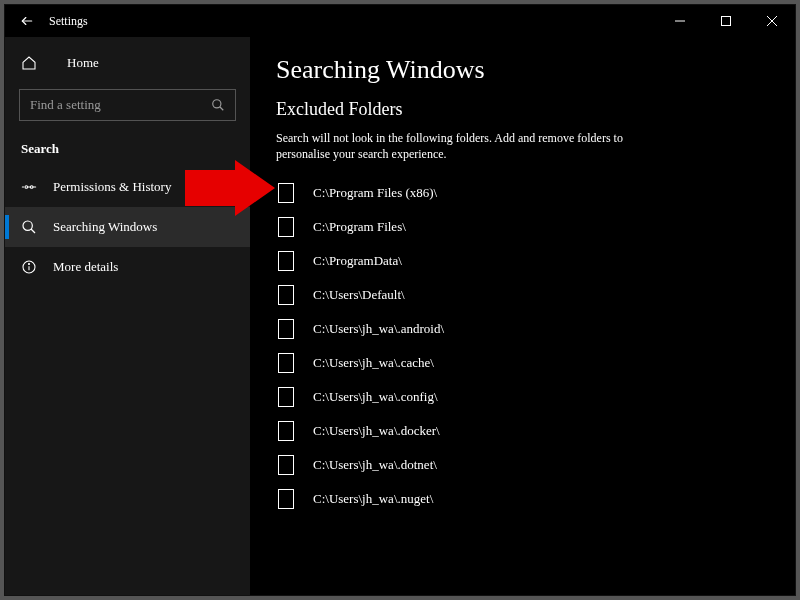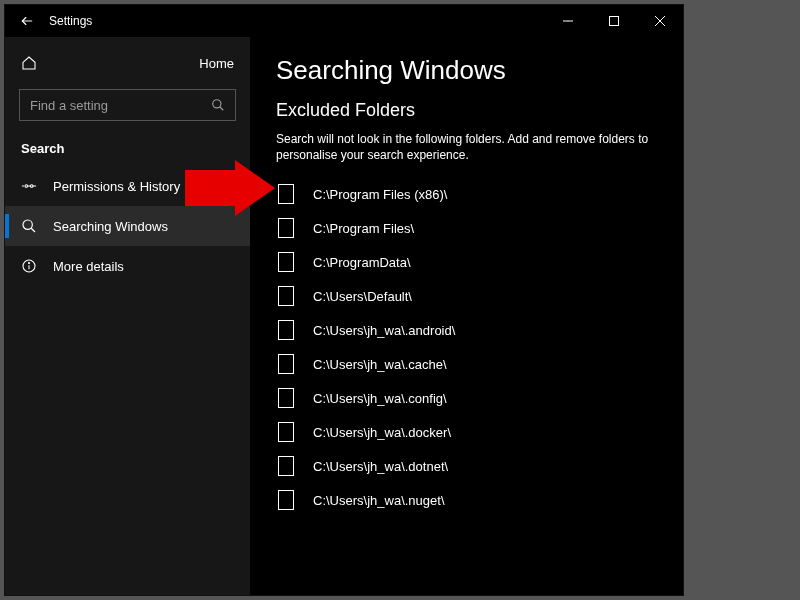--- a/index.html
+++ b/index.html
@@ -1,40 +1,41 @@
 <!DOCTYPE html>
 <html><head>
 <meta charset="utf-8">
 <style>
   * { box-sizing: border-box; margin: 0; padding: 0; }
   html, body { width: 800px; height: 600px; background: #555; font-family: "Segoe UI", sans-serif; overflow: hidden; }
   .window {
-    position: absolute; left: 4px; top: 4px; width: 680px; height: 592px;
+    position: absolute; left: 4px; top: 4px; width: 792px; height: 592px;
     background: #737373; color: #fff; display: flex; flex-direction: column;
     border: 1px solid #111;
+    font-family: Liberation Serif, serif;
   }
   .titlebar {
     height: 32px; display: flex; align-items: center; justify-content: space-between;
     background: #000; color: #fff; font-size: 12px;
   }
   .titlebar-left { display: flex; align-items: center; }
   .back-btn {
     width: 44px; height: 32px; display: flex; align-items: center; justify-content: center;
     color: #fff;
   }
   .title-txt { font-size: 12px; }
   .win-controls { display: flex; }
   .win-btn { width: 46px; height: 32px; display: flex; align-items: center; justify-content: center; color: #fff; }
   .body { flex: 1; display: flex; min-height: 0; }
   .sidebar {
     width: 245px; background: #171717; display: flex; flex-direction: column;
     padding-top: 6px; font-size: 13px;
   }
   .home-row {
-    display: flex; align-items: center; height: 40px; padding: 0 16px; gap: 2px; justify-content: space-between;
+    display: flex; align-items: center; height: 40px; padding: 0 16px; gap: 30px;
   }
   .home-row .lbl { font-size: 13px; }
   .search-box {
     margin: 6px 14px 14px 14px; height: 32px; border: 1px solid #535353;
     display: flex; align-items: center; justify-content: space-between;
     padding: 0 10px; color: #a0a0a0; font-size: 13px;
     background: #171717;
   }
   .search-box input {
     background: transparent; border: none; outline: none; color: #fff;

